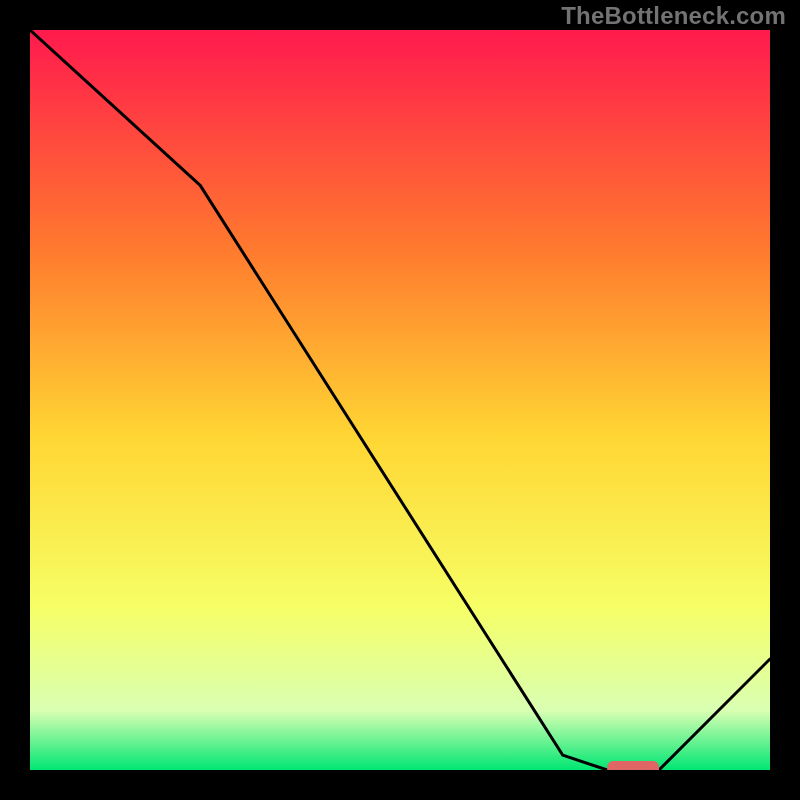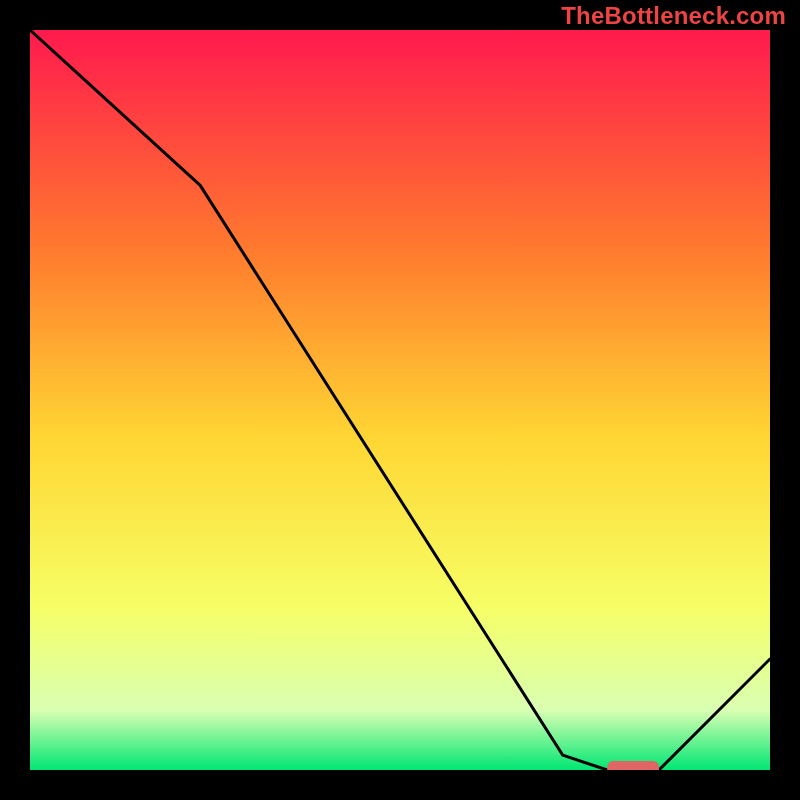--- a/index.html
+++ b/index.html
@@ -15,21 +15,21 @@
     width: 800px;
     height: 800px;
     background: #000000;
   }
   .watermark {
     position: absolute;
     top: 2px;
     right: 14px;
     font-size: 24px;
     font-weight: bold;
-    color: #ef4444;
+    color: #737373;
     letter-spacing: 0.2px;
   }
   .plot {
     position: absolute;
     left: 30px;
     top: 30px;
     width: 740px;
     height: 740px;
     overflow: hidden;
   }

